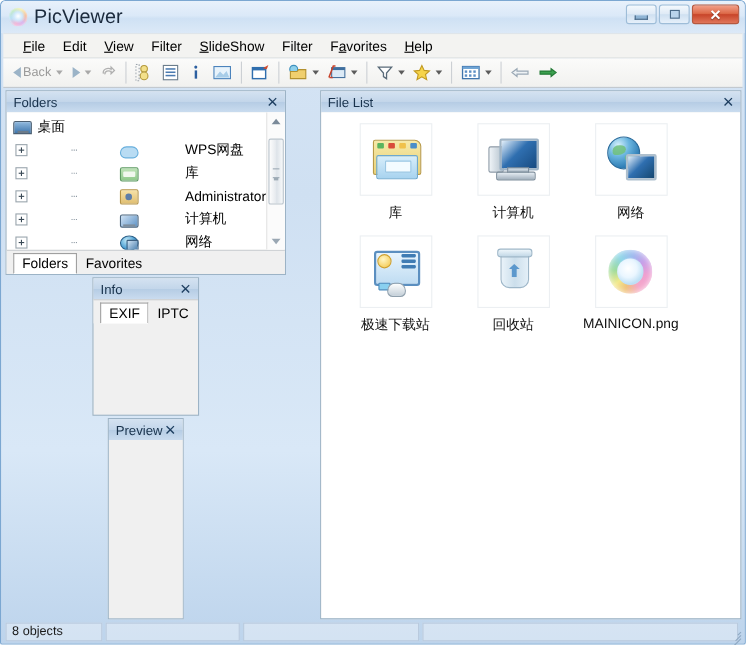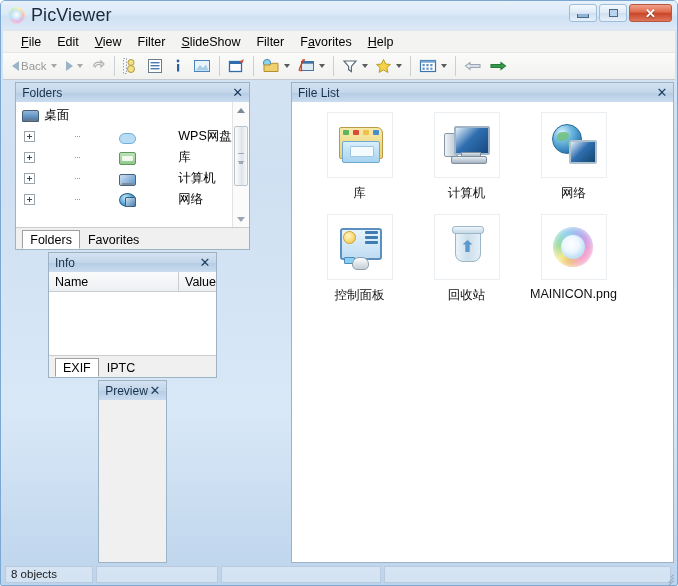--- a/index.html
+++ b/index.html
@@ -888,20 +888,26 @@
                 <span>WPS网盘</span>
               </div>
 
               <div class="tree-row child">
                 <span class="expander"></span>
                 <span class="dash"></span>
                 <span class="ticon ic-lib"></span>
                 <span>库</span>
               </div>
 
+              <div class="tree-row child">
+                <span class="expander"></span>
+                <span class="dash"></span>
+                <span class="ticon ic-user"></span>
+                <span>Administrator</span>
+              </div>
 
               <div class="tree-row child">
                 <span class="expander"></span>
                 <span class="dash"></span>
                 <span class="ticon ic-pc"></span>
                 <span>计算机</span>
               </div>
 
               <div class="tree-row child">
                 <span class="expander"></span>
@@ -928,29 +934,20 @@
         <div class="tabstrip">
           <div class="tab active">Folders</div>
           <div class="tab">Favorites</div>
         </div>
       </div>
 
       <div class="panel" style="flex:0 0 126px;">
         <div class="panel-header">
           <span>Info</span>
           <span class="panel-close">✕</span>
-        </div>
-        <div class="panel-body">
-          <div class="info-table">
-            <div class="info-head">
-              <div class="col name">Name</div>
-              <div class="col value">Value</div>
-            </div>
-            <div class="info-body"></div>
-          </div>
         </div>
         <div class="tabstrip">
           <div class="tab active">EXIF</div>
           <div class="tab">IPTC</div>
         </div>
       </div>
 
       <div class="panel" style="flex:1 1 auto;">
         <div class="panel-header">
           <span>Preview</span>
@@ -1014,21 +1011,21 @@
                   <span class="bi-cp-sun"></span>
                   <span class="bi-cp-bars">
                       <i></i>
                       <i></i>
                       <i></i>
                     </span>
                   <span class="bi-cp-dot"></span>
                   <span class="bi-cp-mouse"></span>
                 </div>
               </div>
-              <div class="file-label">控制面板</div>
+              <div class="file-label">极速下载站</div>
             </div>
 
             <div class="file-item">
               <div class="file-thumb">
                 <div class="bigicon">
                   <span class="bi-bin"></span>
                   <span class="bi-bin-lid"></span>
                 </div>
               </div>
               <div class="file-label">回收站</div>

